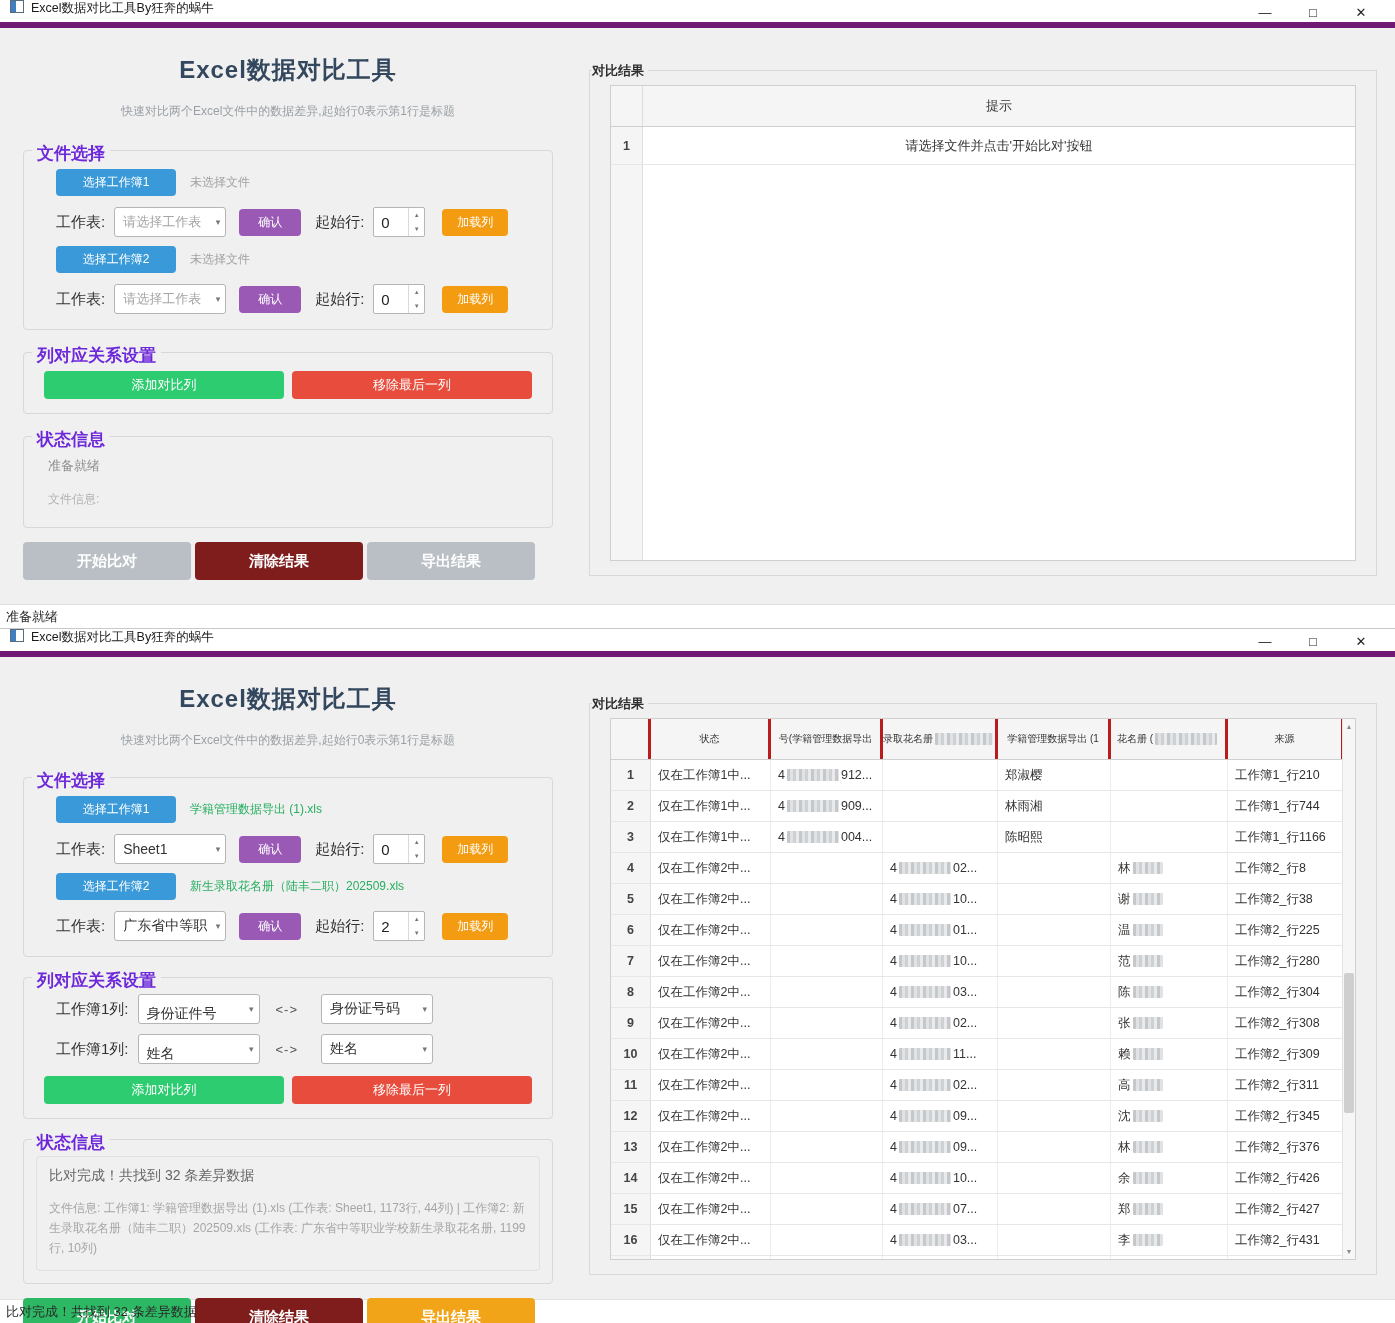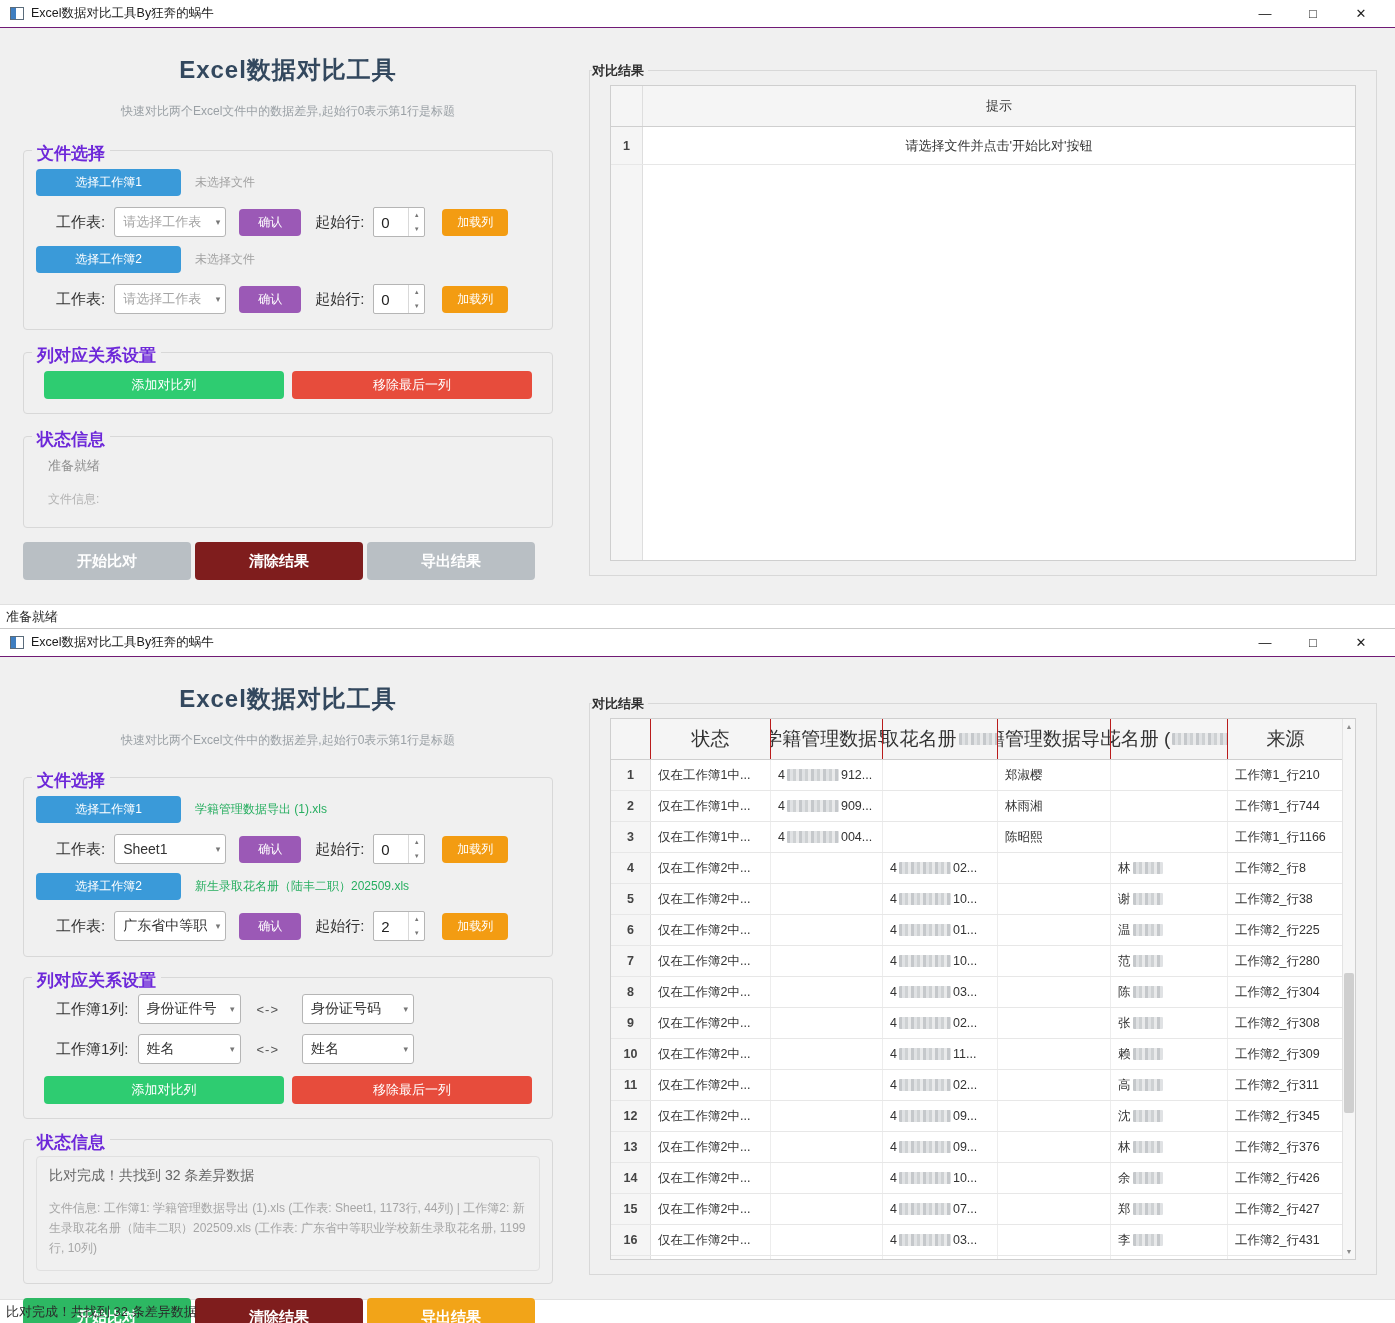--- a/index.html
+++ b/index.html
@@ -1,58 +1,58 @@
 <!DOCTYPE html>
 <html><head>
 <meta charset="utf-8">
 <style>
   html,body{margin:0;padding:0;}
   body{width:1395px;height:1323px;background:#e9e9e9;font-family:"Liberation Sans",sans-serif;position:relative;overflow:hidden;color:#333;}
   .window{position:absolute;left:0;width:1395px;background:#f0f0f0;box-sizing:border-box;}
   #win1{top:0;height:628px;}
   #win2{top:628px;height:695px;border-top:1px solid #c9c9c9;}
   
-  .titlebar{height:28px;background:#fff;display:flex;align-items:center;padding:0 10px;border-bottom:1px solid #701a75;box-sizing:border-box;}
+  .titlebar{height:28px;background:#fff;display:flex;align-items:flex-start;padding:0 10px;border-bottom:6px solid #701a75;box-sizing:border-box;}
   .tb-icon{width:14px;height:13px;margin-right:7px;border:1px solid #5a6b7a;background:linear-gradient(90deg,#3f7ec0 0 5px,#fff 5px);box-sizing:border-box;}
   .tb-title{font-size:12.5px;color:#1a1a1a;}
   .tb-controls{margin-left:auto;display:flex;}
   .tb-btn{width:48px;text-align:center;font-size:13px;color:#222;line-height:26px;cursor:pointer;}
   
   .win-body{display:flex;height:calc(100% - 52px);}
   .statusbar{height:24px;background:#fff;border-top:1px solid #e0e0e0;font-size:13px;color:#2a2a2a;display:flex;align-items:center;padding-left:6px;}
   
   .left{width:576px;box-sizing:border-box;padding:0 0 0 23px;}
   .lp{width:530px;}
   .h1{font-size:24px;font-weight:bold;color:#33485e;text-align:center;margin-top:26px;letter-spacing:1px;}
   .sub{font-size:12px;color:#9aa0a5;text-align:center;margin-top:17px;}
   .gbox{position:relative;border:1px solid #d8d8d8;border-radius:4px;margin-top:22px;padding:14px 12px 12px;box-sizing:border-box;background:#f0f0f0;}
   .gbox .gtitle{position:absolute;top:-9px;left:8px;background:#f0f0f0;padding:0 5px;font-size:17px;font-weight:bold;color:#6d28d9;}
   .btn{display:inline-flex;align-items:center;justify-content:center;border:none;border-radius:4px;color:#fff;cursor:pointer;box-sizing:border-box;}
-  .btn-file{width:145px;height:27px;font-size:12px;background:#3a9ad9;}
+  .btn-file{width:120px;height:27px;font-size:12px;background:#3a9ad9;margin-left:20px;}
   .fname{font-size:12px;margin-left:14px;}
   .fname.none{color:#a2a2a2;}
   .fname.ok{color:#27ae60;}
   .frow{display:flex;align-items:center;margin-top:9px;}
   .srow{display:flex;align-items:center;margin-top:11px;margin-bottom:3px;padding-left:20px;}
   .flabel{font-size:15px;color:#333;}
   .select{position:relative;width:112px;height:30px;background:#fff;border:1px solid #b5b5b5;border-radius:3px;margin-left:9px;display:flex;align-items:center;padding:0 18px 0 8px;box-sizing:border-box;font-size:13px;white-space:nowrap;overflow:hidden;cursor:pointer;}
   .select .val{overflow:hidden;white-space:nowrap;}
   .select .ph{color:#a5a5a5;}
   .select .dk{color:#333;font-size:14px;}
   .dd-arrow{position:absolute;right:5px;top:50%;transform:translateY(-50%);font-size:9px;color:#777;}
   .btn-confirm{width:62px;height:27px;font-size:12px;background:#9b59b6;margin-left:13px;}
   .startlab{font-size:15px;color:#333;margin-left:14px;}
   .spin{width:52px;height:30px;background:#fff;border:1px solid #b5b5b5;border-radius:2px;margin-left:9px;display:flex;box-sizing:border-box;}
   .spin .sval{flex:1;display:flex;align-items:center;padding-left:7px;font-size:15px;color:#222;}
   .spin .sarrows{width:15px;display:flex;flex-direction:column;border-left:1px solid #d9d9d9;}
   .spin .sarrows span{flex:1;display:flex;align-items:center;justify-content:center;font-size:6px;color:#777;cursor:pointer;}
   .btn-load{width:66px;height:27px;font-size:12px;background:#f39c12;margin-left:17px;}
   .maprow{display:flex;align-items:center;margin-top:10px;padding-left:20px;}
   .maplabel{font-size:15px;color:#333;}
-  .mapsel{width:103px;}
+  .mapsel{width:122px;align-items:flex-end;}
   .arrowboth{font-size:13px;color:#555;margin:0 14px 0 16px;letter-spacing:1px;}
   .pairbtns{display:flex;gap:8px;margin:12px 8px 2px;}
   .btn-add{flex:1;height:28px;font-size:13px;background:#2ecc71;}
   .btn-remove{flex:1;height:28px;font-size:13px;background:#e74c3c;}
   .status-inner{border:1px solid #e0e0e0;border-radius:4px;padding:10px 12px 12px;margin-top:2px;}
   .st1-a{font-size:13px;color:#8f8f8f;padding:6px 0 0 12px;}
   .st2-a{font-size:12px;color:#b3b3b3;padding:16px 0 12px 12px;}
   .st1-b{font-size:14px;color:#666;}
   .st2-b{font-size:12px;color:#a6a6a6;margin-top:14px;line-height:1.65;}
   .actions{display:flex;gap:4px;margin-top:14px;}
@@ -61,21 +61,21 @@
   .a-red{background:#7f1d1d;text-align:right;}
   .a-green{background:#2db863;}
   .a-orange{background:#f2a418;}
   
   .right{flex:1;box-sizing:border-box;padding:42px 18px 0 13px;}
   .rgroup{position:relative;border:1px solid #d8d8d8;border-radius:0;height:506px;box-sizing:border-box;padding:14px 20px;}
   .rgroup .gtitle{position:absolute;top:-9px;left:2px;background:#f0f0f0;padding:0 4px 0 0;font-size:13px;font-weight:bold;color:#2f2f2f;}
   #win2 .rgroup{height:572px;}
   .twrap{position:relative;width:746px;background:#fff;border:1px solid #cfcfcf;box-sizing:border-box;height:100%;overflow:hidden;}
   .thead{display:grid;background:#f5f5f5;border-bottom:1px solid #cfcfcf;}
-  .th{border-right:1px solid #b91c1c;display:flex;align-items:center;justify-content:center;font-size:19px;color:#333;overflow:hidden;box-sizing:border-box;}
+  .th{border-right:3px solid #b91c1c;display:flex;align-items:center;justify-content:center;font-size:10px;color:#333;overflow:hidden;box-sizing:border-box;}
   .th-in{display:flex;align-items:center;justify-content:center;white-space:nowrap;width:100%;overflow:hidden;}
   .trow{display:grid;border-bottom:1px solid #e7e7e7;background:#fff;}
   .td{border-right:1px solid #ededed;display:flex;align-items:center;padding:0 7px;font-size:12.5px;color:#333;white-space:nowrap;overflow:hidden;box-sizing:border-box;}
   .td-n{justify-content:center;background:#f5f5f5;font-weight:bold;color:#444;border-right:1px solid #dedede;padding:0;}
   .mosaic{display:inline-block;height:12px;margin:0 2px;vertical-align:-1px;border-radius:1px;flex:none;
     background:repeating-linear-gradient(90deg,#c5c8cb 0 3px,#e0e2e4 3px 6px,#ced1d3 6px 9px,#e9eaeb 9px 12px);
     filter:blur(.6px);}
   
   .t1-head{display:grid;grid-template-columns:32px 1fr;height:40px;background:#f5f5f5;border-bottom:1px solid #cfcfcf;}
   .t1-gut{background:#f5f5f5;border-right:1px solid #dedede;}

